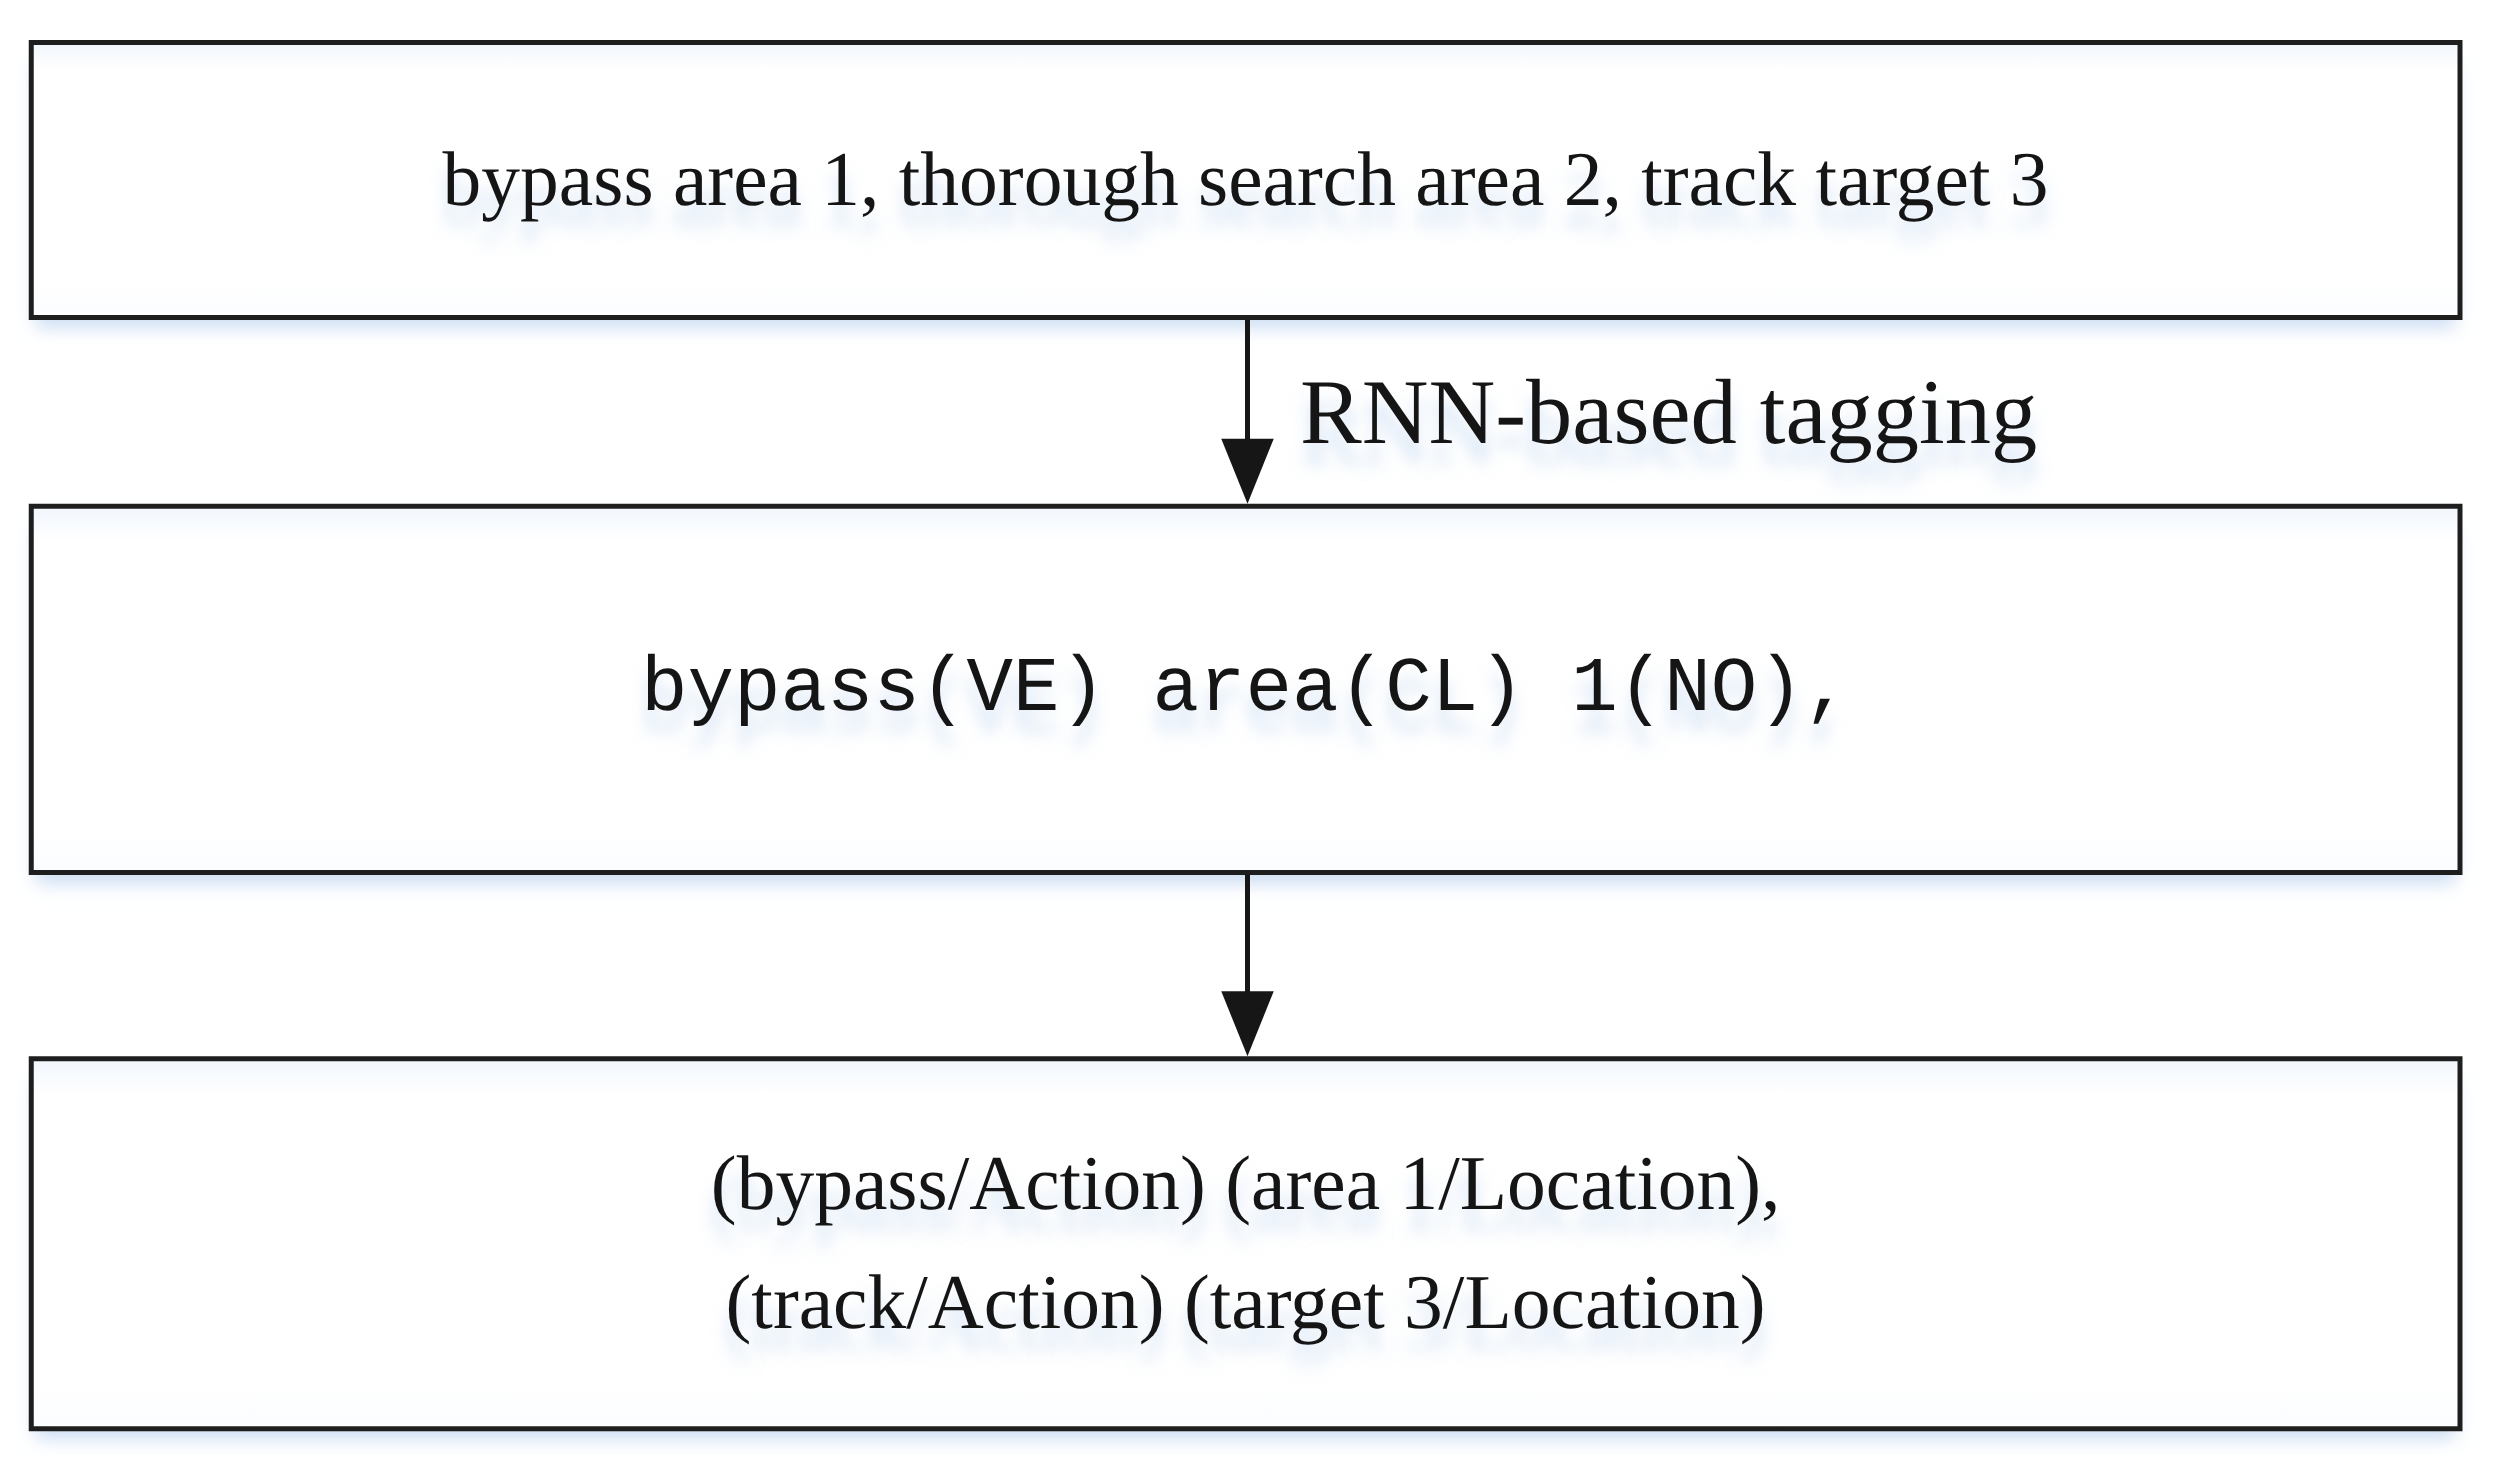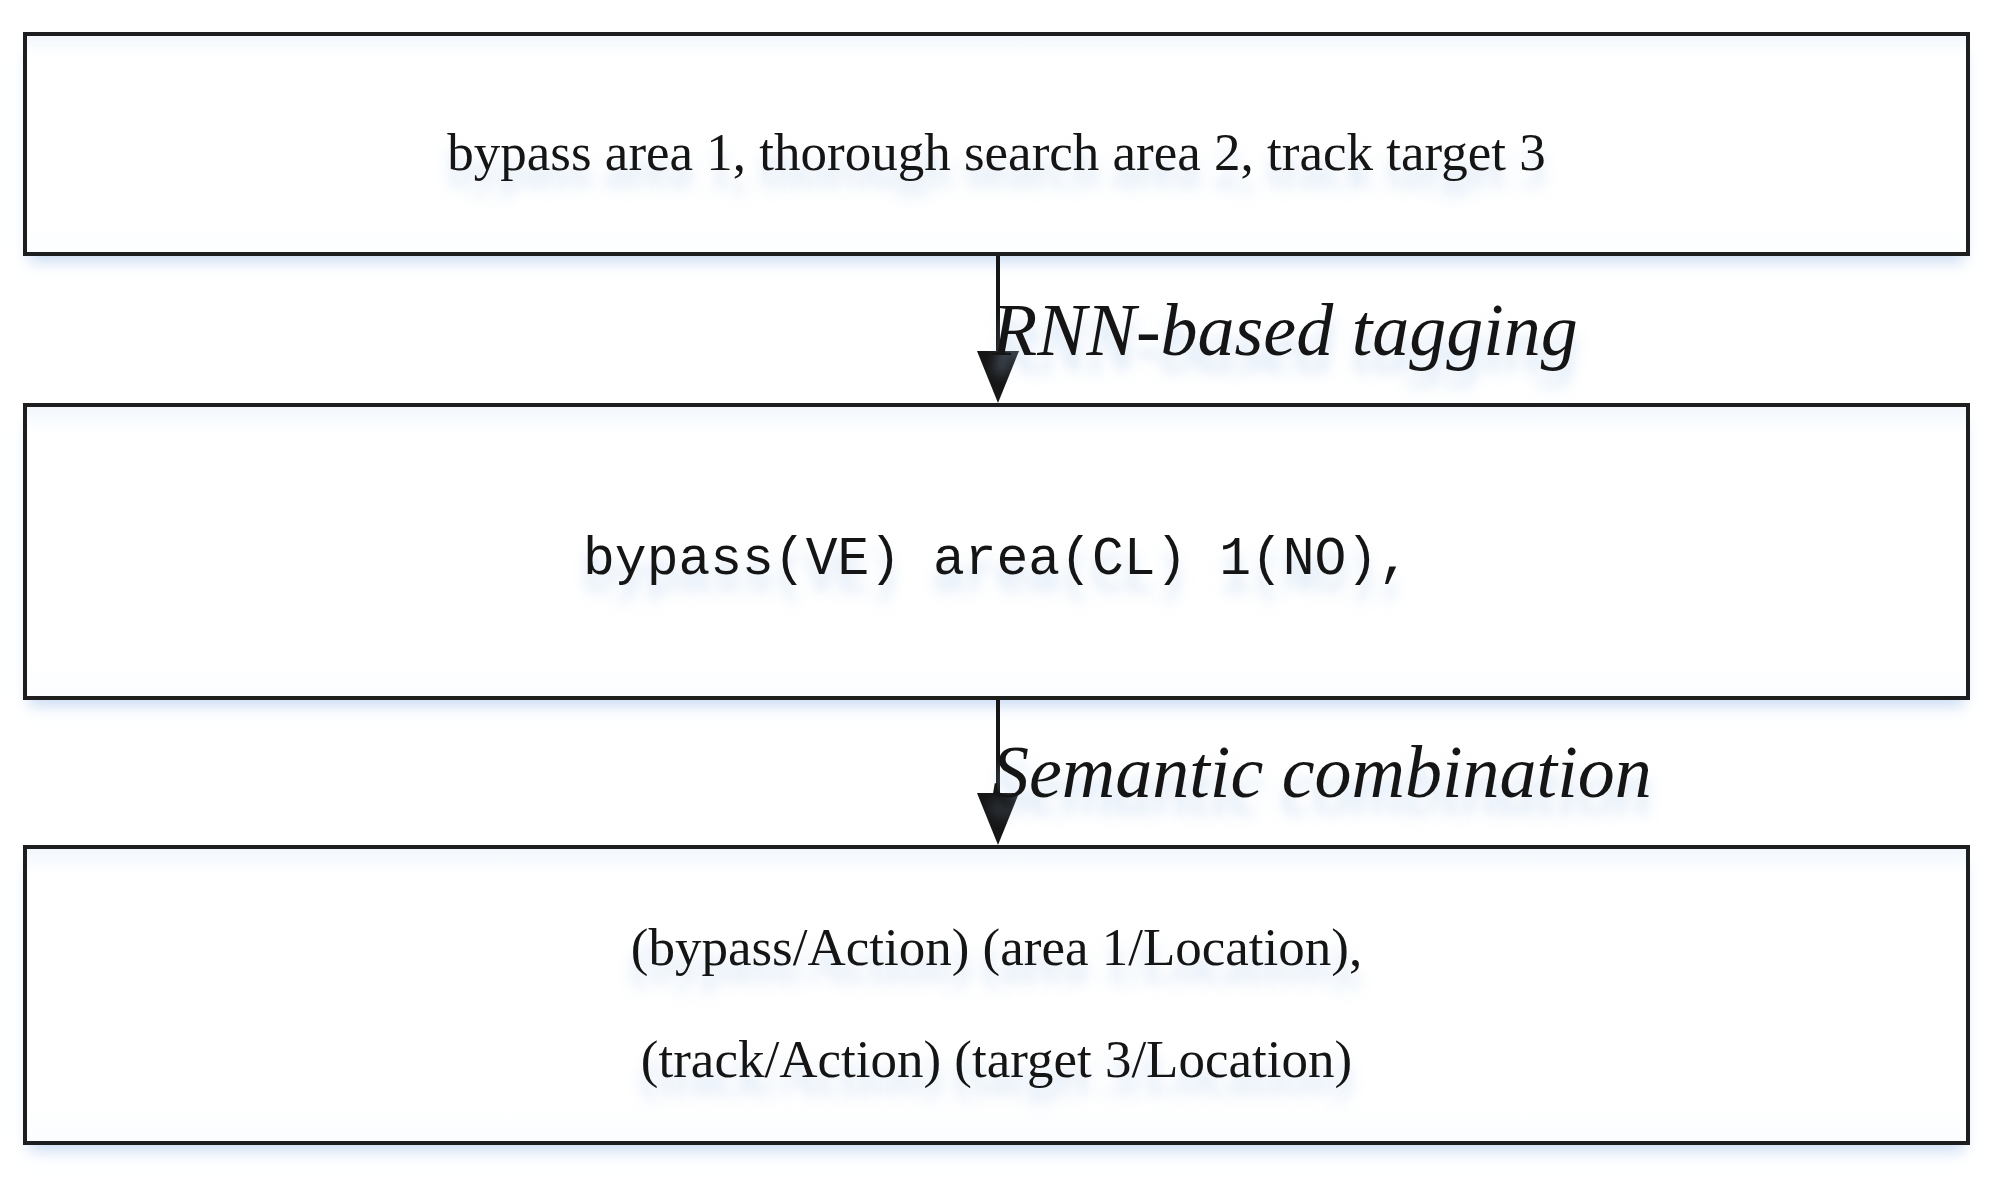--- a/index.html
+++ b/index.html
@@ -24,25 +24,24 @@
     background: linear-gradient(180deg, #f2f7fd 0%, #ffffff 9%, #ffffff 88%, #fbfdff 100%);
     border: 4px solid #1e1e1e;
     display: flex;
     flex-direction: column;
     justify-content: center;
     align-items: center;
     text-align: center;
     box-shadow: 0 12px 14px -6px rgba(173, 202, 236, 0.65);
   }
   .dbox .line {
-    font-size: 53px;
+    font-size: 62px;
     line-height: 95px;
     white-space: nowrap;
     text-shadow: 0 17px 13px rgba(168, 200, 235, 0.50);
-    margin-top: 17px;
   }
   .box-input     { top: 32px;  height: 224px; }
   .box-tagged    { top: 403px; height: 297px; font-family: Liberation Mono, monospace; }
   .box-combined  { top: 845px; height: 300px; }
 
   .arrow {
     position: absolute;
     left: 977px;
     width: 42px;
     display: flex;
@@ -60,26 +59,25 @@
     width: 0;
     height: 0;
     border-left: 21px solid transparent;
     border-right: 21px solid transparent;
     border-top: 52px solid #161616;
     margin-top: -2px;
   }
 
   .arrow-label {
     position: absolute;
-    left: 992px;
+    left: 1040px;
     font-size: 74px;
     line-height: 96px;
     white-space: nowrap;
     text-shadow: 0 17px 13px rgba(168, 200, 235, 0.50);
-    font-style: italic;
   }
   .label-1 { top: 282px; }
   .label-2 { top: 724px; }
 </style>
 </head>
 <body>
 
 <div class="canvas">
 
   <div class="dbox box-input">
@@ -93,20 +91,19 @@
   <div class="arrow-label label-1">RNN-based tagging</div>
 
   <div class="dbox box-tagged">
     <div class="line">bypass(VE) area(CL) 1(NO),</div>
   </div>
 
   <div class="arrow arrow-2">
     <div class="shaft"></div>
     <div class="head"></div>
   </div>
-  <div class="arrow-label label-2">Semantic combination</div>
 
   <div class="dbox box-combined">
     <div class="line">(bypass/Action) (area 1/Location),</div>
     <div class="line">(track/Action) (target 3/Location)</div>
   </div>
 
 </div>
 
 </body></html>

